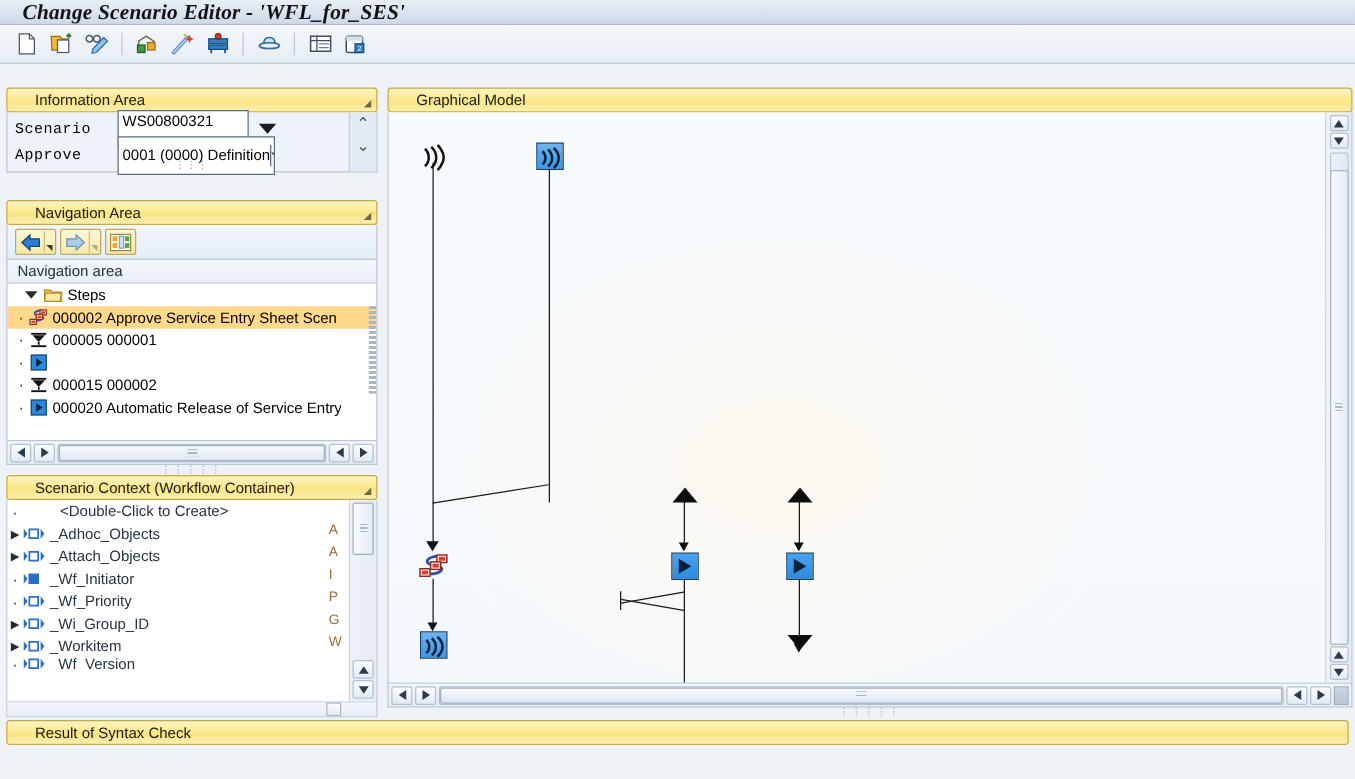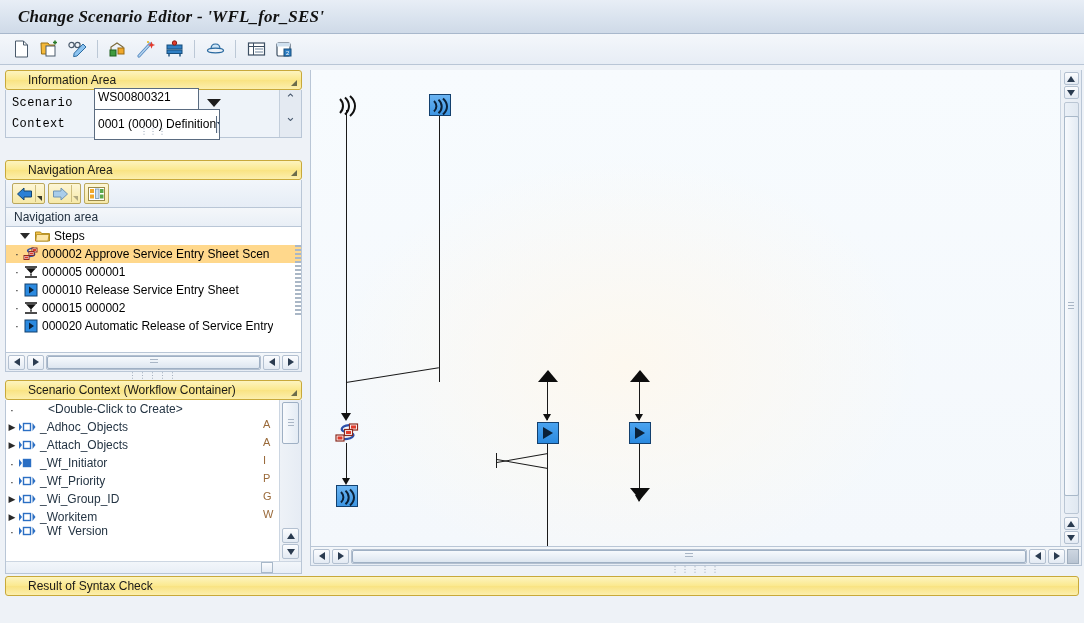--- a/index.html
+++ b/index.html
@@ -8,21 +8,21 @@
     width: 1084px; height: 623px;
     overflow: hidden;
     background: #eef2f7;
     font-family: "Liberation Sans", sans-serif;
     font-size: 12px;
     color: #000;
   }
 
   
   #titlebar {
-    height: 34px;
+    height: 20px;
     background: linear-gradient(to bottom, #e8eef6 0%, #dbe4ef 50%, #cfdae8 100%);
     border-bottom: 1px solid #a8b8cc;
     display: flex; align-items: center;
     padding-left: 18px;
   }
   #titlebar .title {
     font-family: "Liberation Serif", serif;
     font-weight: bold; font-style: italic;
     font-size: 17px;
     color: #111;
@@ -460,21 +460,21 @@
       <span class="corner"></span>
     </div>
     <div id="infoArea">
       <div id="infoFields">
         <div class="fld-row">
           <span class="fld-lbl">Scenario</span>
           <span class="fld-inp w1">WS00800321</span>
           <span class="drop-caret"></span>
         </div>
         <div class="fld-row">
-          <span class="fld-lbl">Context</span>
+          <span class="fld-lbl">Approve</span>
           <span class="fld-inp w2">
             <span>0001 (0000) Definition</span>
             <span class="inline-drop">
                 <i></i>
               </span>
           </span>
         </div>
       </div>
       <div id="infoScroll">
         <span class="chev">⌃</span>
@@ -558,21 +558,20 @@
       </div>
 
       <div class="tree-row">
         <span class="bullet">·</span>
         <span class="ticon">
           <svg width="14" height="14" viewBox="0 0 14 14">
               <rect x="1" y="1" width="12" height="12" fill="#2b8ae0" stroke="#13406e" stroke-width="1"></rect>
               <path d="M5 3.5l5 3.5-5 3.5z" fill="#0b2138"></path>
             </svg>
         </span>
-        <span class="tlabel">000010 Release Service Entry Sheet</span>
       </div>
 
       <div class="tree-row">
         <span class="bullet">·</span>
         <span class="ticon">
           <svg width="14" height="12" viewBox="0 0 14 12">
               <path d="M1 1h12M1 11h12" stroke="#111" stroke-width="1.6"></path>
               <path d="M2 2.2h10L7 7.6z" fill="#111"></path>
               <path d="M7 7.6v2.2" stroke="#111" stroke-width="1.4"></path>
             </svg>
@@ -735,20 +734,23 @@
           </div>
         </div>
       </div>
       <div style="height:12px;border-top:1px solid #ccd6e2;background:linear-gradient(to bottom,#f2f6fa,#e8eef6);position:relative;">
         <span style="position:absolute;left:255px;top:0;bottom:0;width:12px;background:linear-gradient(to bottom,#fbfcfe,#e3eaf3);border:1px solid #a8b8c9;"></span>
       </div>
     </div>
   </div>
 
   <div id="rightcol">
+    <div class="panel-head" id="gmHead">
+      <span>Graphical Model</span>
+    </div>
 
     <div id="gmBody">
       <div id="canvas">
 
         <div class="edge" style="left:35px;top:40px;width:1px;height:305px;"></div>
         <div class="edge" style="left:128px;top:40px;width:1px;height:272px;"></div>
         <div class="edge" style="left:35px;top:312px;width:94px;height:1px;transform:rotate(-9deg);transform-origin:left center;"></div>
 
         <div style="position:absolute;left:30px;top:343px;width:0;height:0;border-left:5px solid transparent;border-right:5px solid transparent;border-top:8px solid #111;"></div>
 

